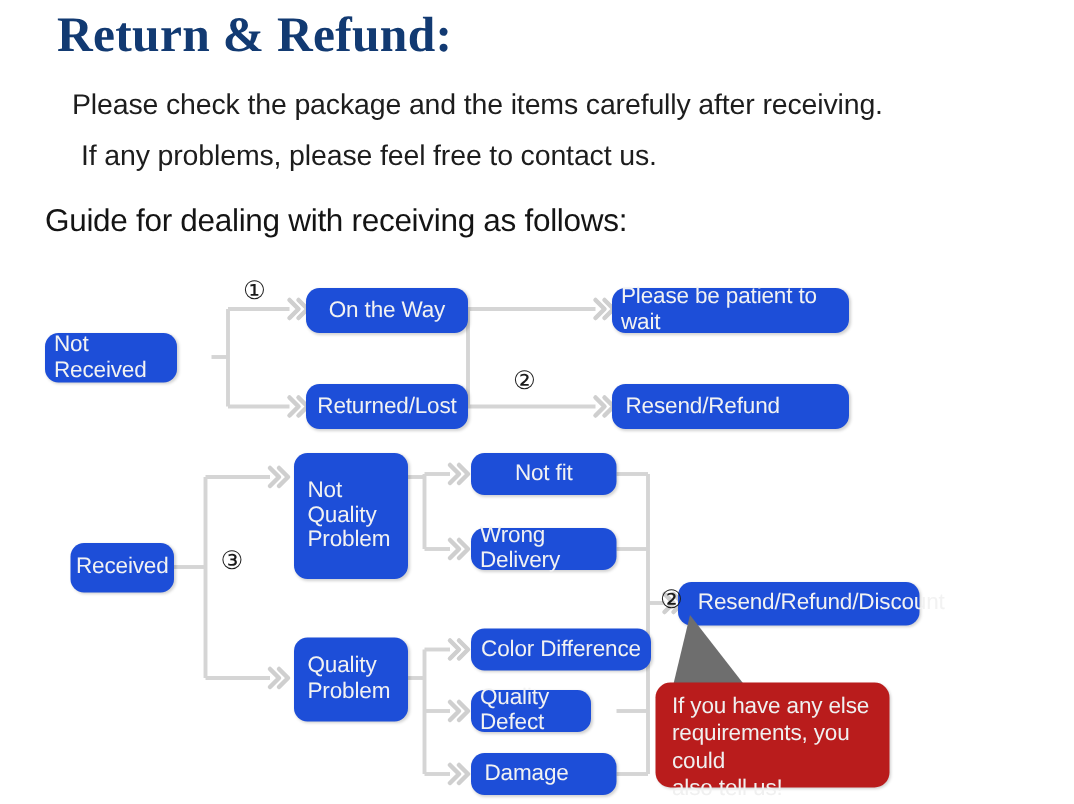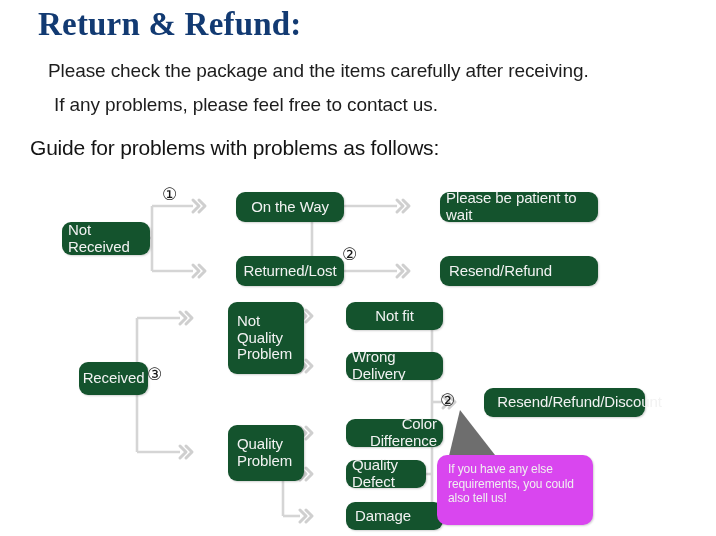--- a/index.html
+++ b/index.html
@@ -37,76 +37,75 @@
     color:#141414;
     white-space:nowrap;
     letter-spacing:-0.2px;
   }
 
   
   #flow{position:absolute;left:0;top:0;width:716px;height:536px;}
 
   .node{
     position:absolute;
-    background:#14532d;
+    background:#1d4ed8;
     color:#f2f2f2;
     border-radius:9px;
     box-sizing:border-box;
     font-size:15px;
     line-height:1.12;
     display:flex;
     align-items:center;
     padding:0 9px;
     white-space:pre-line;
     letter-spacing:-0.1px;
     box-shadow:1px 1px 2px rgba(0,0,0,.18);
-    margin-left:32px;
   }
   .node.center{justify-content:center;padding:0 6px;}
   .node.multi{align-items:center;}
 
   .marker{
     position:absolute;
     font-size:17px;
     color:#1a1a1a;
     font-family:"DejaVu Sans", sans-serif;
     line-height:1;
   }
 
   
   svg.wires{position:absolute;left:0;top:0;width:716px;height:536px;pointer-events:none;}
 
   
   .callout{
     position:absolute;
-    background:#d946ef;
+    background:#b91c1c;
     color:#f0f0f0;
     border-radius:10px;
-    font-size:12px;
+    font-size:15px;
     line-height:1.22;
     padding:7px 10px 8px 11px;
     box-sizing:border-box;
     white-space:pre-line;
     letter-spacing:-0.1px;
     box-shadow:1px 1px 2px rgba(0,0,0,.18);
   }
   .callout-tail{
     position:absolute;
     pointer-events:none;
   }
 </style>
 </head>
 <body>
 
 <div id="root">
 
   <div class="title">Return &amp; Refund:</div>
   <div class="lead l1">Please check the package and the items carefully after receiving.</div>
   <div class="lead l2">If any problems, please feel free to contact us.</div>
-  <div class="guide">Guide for problems with problems as follows:</div>
+  <div class="guide">Guide for dealing with receiving as follows:</div>
 
   <div id="flow">
 
     <svg class="wires" viewBox="0 0 716 536">
       <defs>
         <g id="chev">
           <path d="M0,-6 L6,0 L0,6" fill="none" stroke="#cfcfcf" stroke-width="3" stroke-linecap="round" stroke-linejoin="round"></path>
           <path d="M6,-6 L12,0 L6,6" fill="none" stroke="#cfcfcf" stroke-width="3" stroke-linecap="round" stroke-linejoin="round"></path>
         </g>
       </defs>
@@ -169,32 +168,32 @@
     <div class="node center" style="left:47px;top:362px;width:69px;height:33px;">Received</div>
 
     <div class="node center" style="left:204px;top:192px;width:108px;height:30px;">On the Way</div>
 
     <div class="node center" style="left:204px;top:256px;width:108px;height:30px;text-align:center;">Returned/Lost</div>
 
     <div class="node center" style="left:408px;top:192px;width:158px;height:30px;">Please be patient to wait</div>
 
     <div class="node" style="left:408px;top:256px;width:158px;height:30px;">Resend/Refund</div>
 
-    <div class="node multi" style="left:196px;top:302px;width:76px;height:72px;">Not
+    <div class="node multi" style="left:196px;top:302px;width:76px;height:84px;">Not
 Quality
 Problem</div>
 
     <div class="node multi" style="left:196px;top:425px;width:76px;height:56px;">Quality
 Problem</div>
 
     <div class="node center" style="left:314px;top:302px;width:97px;height:28px;">Not fit</div>
 
     <div class="node center" style="left:314px;top:352px;width:97px;height:28px;">Wrong Delivery</div>
 
-    <div class="node center" style="left:314px;top:419px;width:97px;height:28px;text-align:right;">Color Difference</div>
+    <div class="node center" style="left:314px;top:419px;width:120px;height:28px;text-align:right;">Color Difference</div>
 
     <div class="node center" style="left:314px;top:460px;width:80px;height:28px;">Quality Defect</div>
 
     <div class="node" style="left:314px;top:502px;width:97px;height:28px;">Damage</div>
 
     <div class="node center" style="left:452px;top:388px;width:161px;height:29px;padding-left:36px;">Resend/Refund/Discount</div>
 
     <div class="marker" style="left:162px;top:186px;">①</div>
     <div class="marker" style="left:342px;top:246px;">②</div>
     <div class="marker" style="left:147px;top:366px;">③</div>

